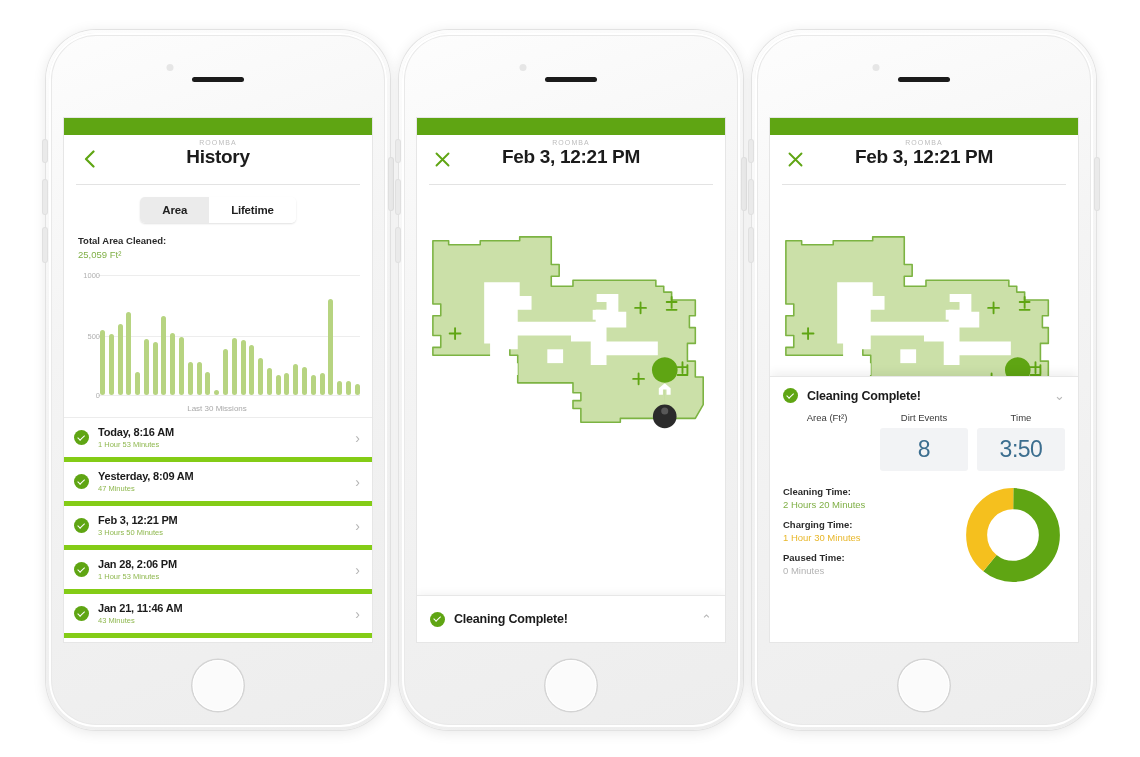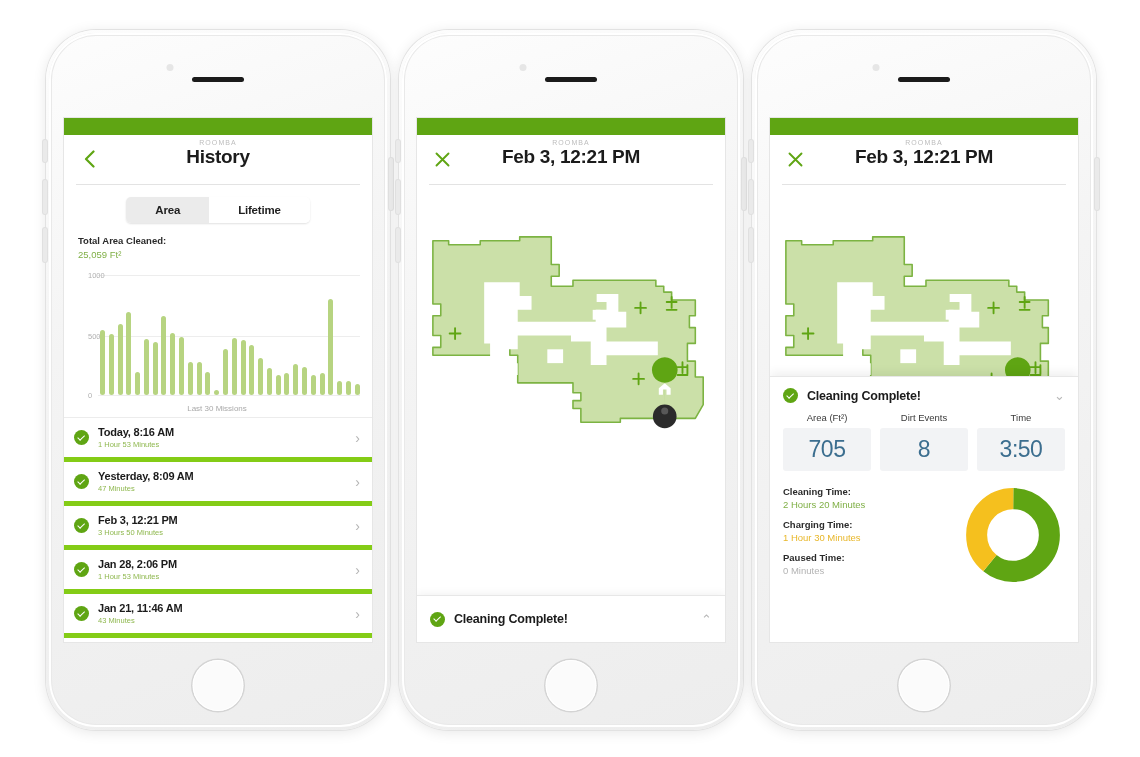--- a/index.html
+++ b/index.html
@@ -62,34 +62,34 @@
   .nav .navleft{
     position:absolute;left:12px;top:11px;width:26px;height:26px;
     display:flex;align-items:center;justify-content:center;cursor:pointer;
   }
   .nav-sep{height:1px;background:#e3e3e3;margin:0 12px;}
 
   
   .segwrap{display:flex;justify-content:center;padding:12px 0 10px;}
   .seg{display:flex;border-radius:5px;overflow:hidden;box-shadow:0 1px 2px rgba(0,0,0,.12);}
   .seg div{
-    padding:7px 29px;font-size:11.5px;font-weight:700;color:#1f1f1f;
+    padding:7px 22px;font-size:11.5px;font-weight:700;color:#1f1f1f;
     background:#fff;cursor:pointer;letter-spacing:-.2px;
   }
   .seg div.on{background:#ebebeb;}
 
   
   .totals{padding:2px 14px 0;}
   .totals .lbl{font-size:9.5px;font-weight:700;color:#2b2b2b;}
   .totals .val{font-size:9.5px;font-weight:400;color:#7FAF45;margin-top:3px;}
 
   
   .chart{position:relative;height:150px;margin:7px 10px 0 8px;}
   .chart .gl{position:absolute;left:26px;right:2px;height:1px;background:#ededed;}
-  .chart .ylab{position:absolute;left:16px;width:24px;text-align:left;
+  .chart .ylab{position:absolute;left:4px;width:24px;text-align:right;
     font-size:7.5px;color:#b0b0b0;transform:translateY(-4px);}
   .bars{position:absolute;left:28px;right:2px;bottom:22px;top:8px;
     display:flex;align-items:flex-end;justify-content:space-between;}
   .bar{width:5px;background:#B7D481;border-radius:2.5px;}
   .xlab{position:absolute;left:0;right:0;bottom:4px;text-align:center;
     font-size:8px;color:#a9a9a9;}
 
   
   .list{border-top:1px solid #ececec;}
   .row{
@@ -415,21 +415,20 @@
       <div class="sheet-expanded">
         <div class="sheet-head">
           <div class="check"></div>
           <div class="ttl">Cleaning Complete!</div>
           <div class="caret">⌄</div>
         </div>
 
         <div class="stats">
           <div class="stat">
             <div class="sl">Area (Ft²)</div>
-            <div class="sv">705</div>
           </div>
           <div class="stat">
             <div class="sl">Dirt Events</div>
             <div class="sv">8</div>
           </div>
           <div class="stat">
             <div class="sl">Time</div>
             <div class="sv">3:50</div>
           </div>
         </div>

